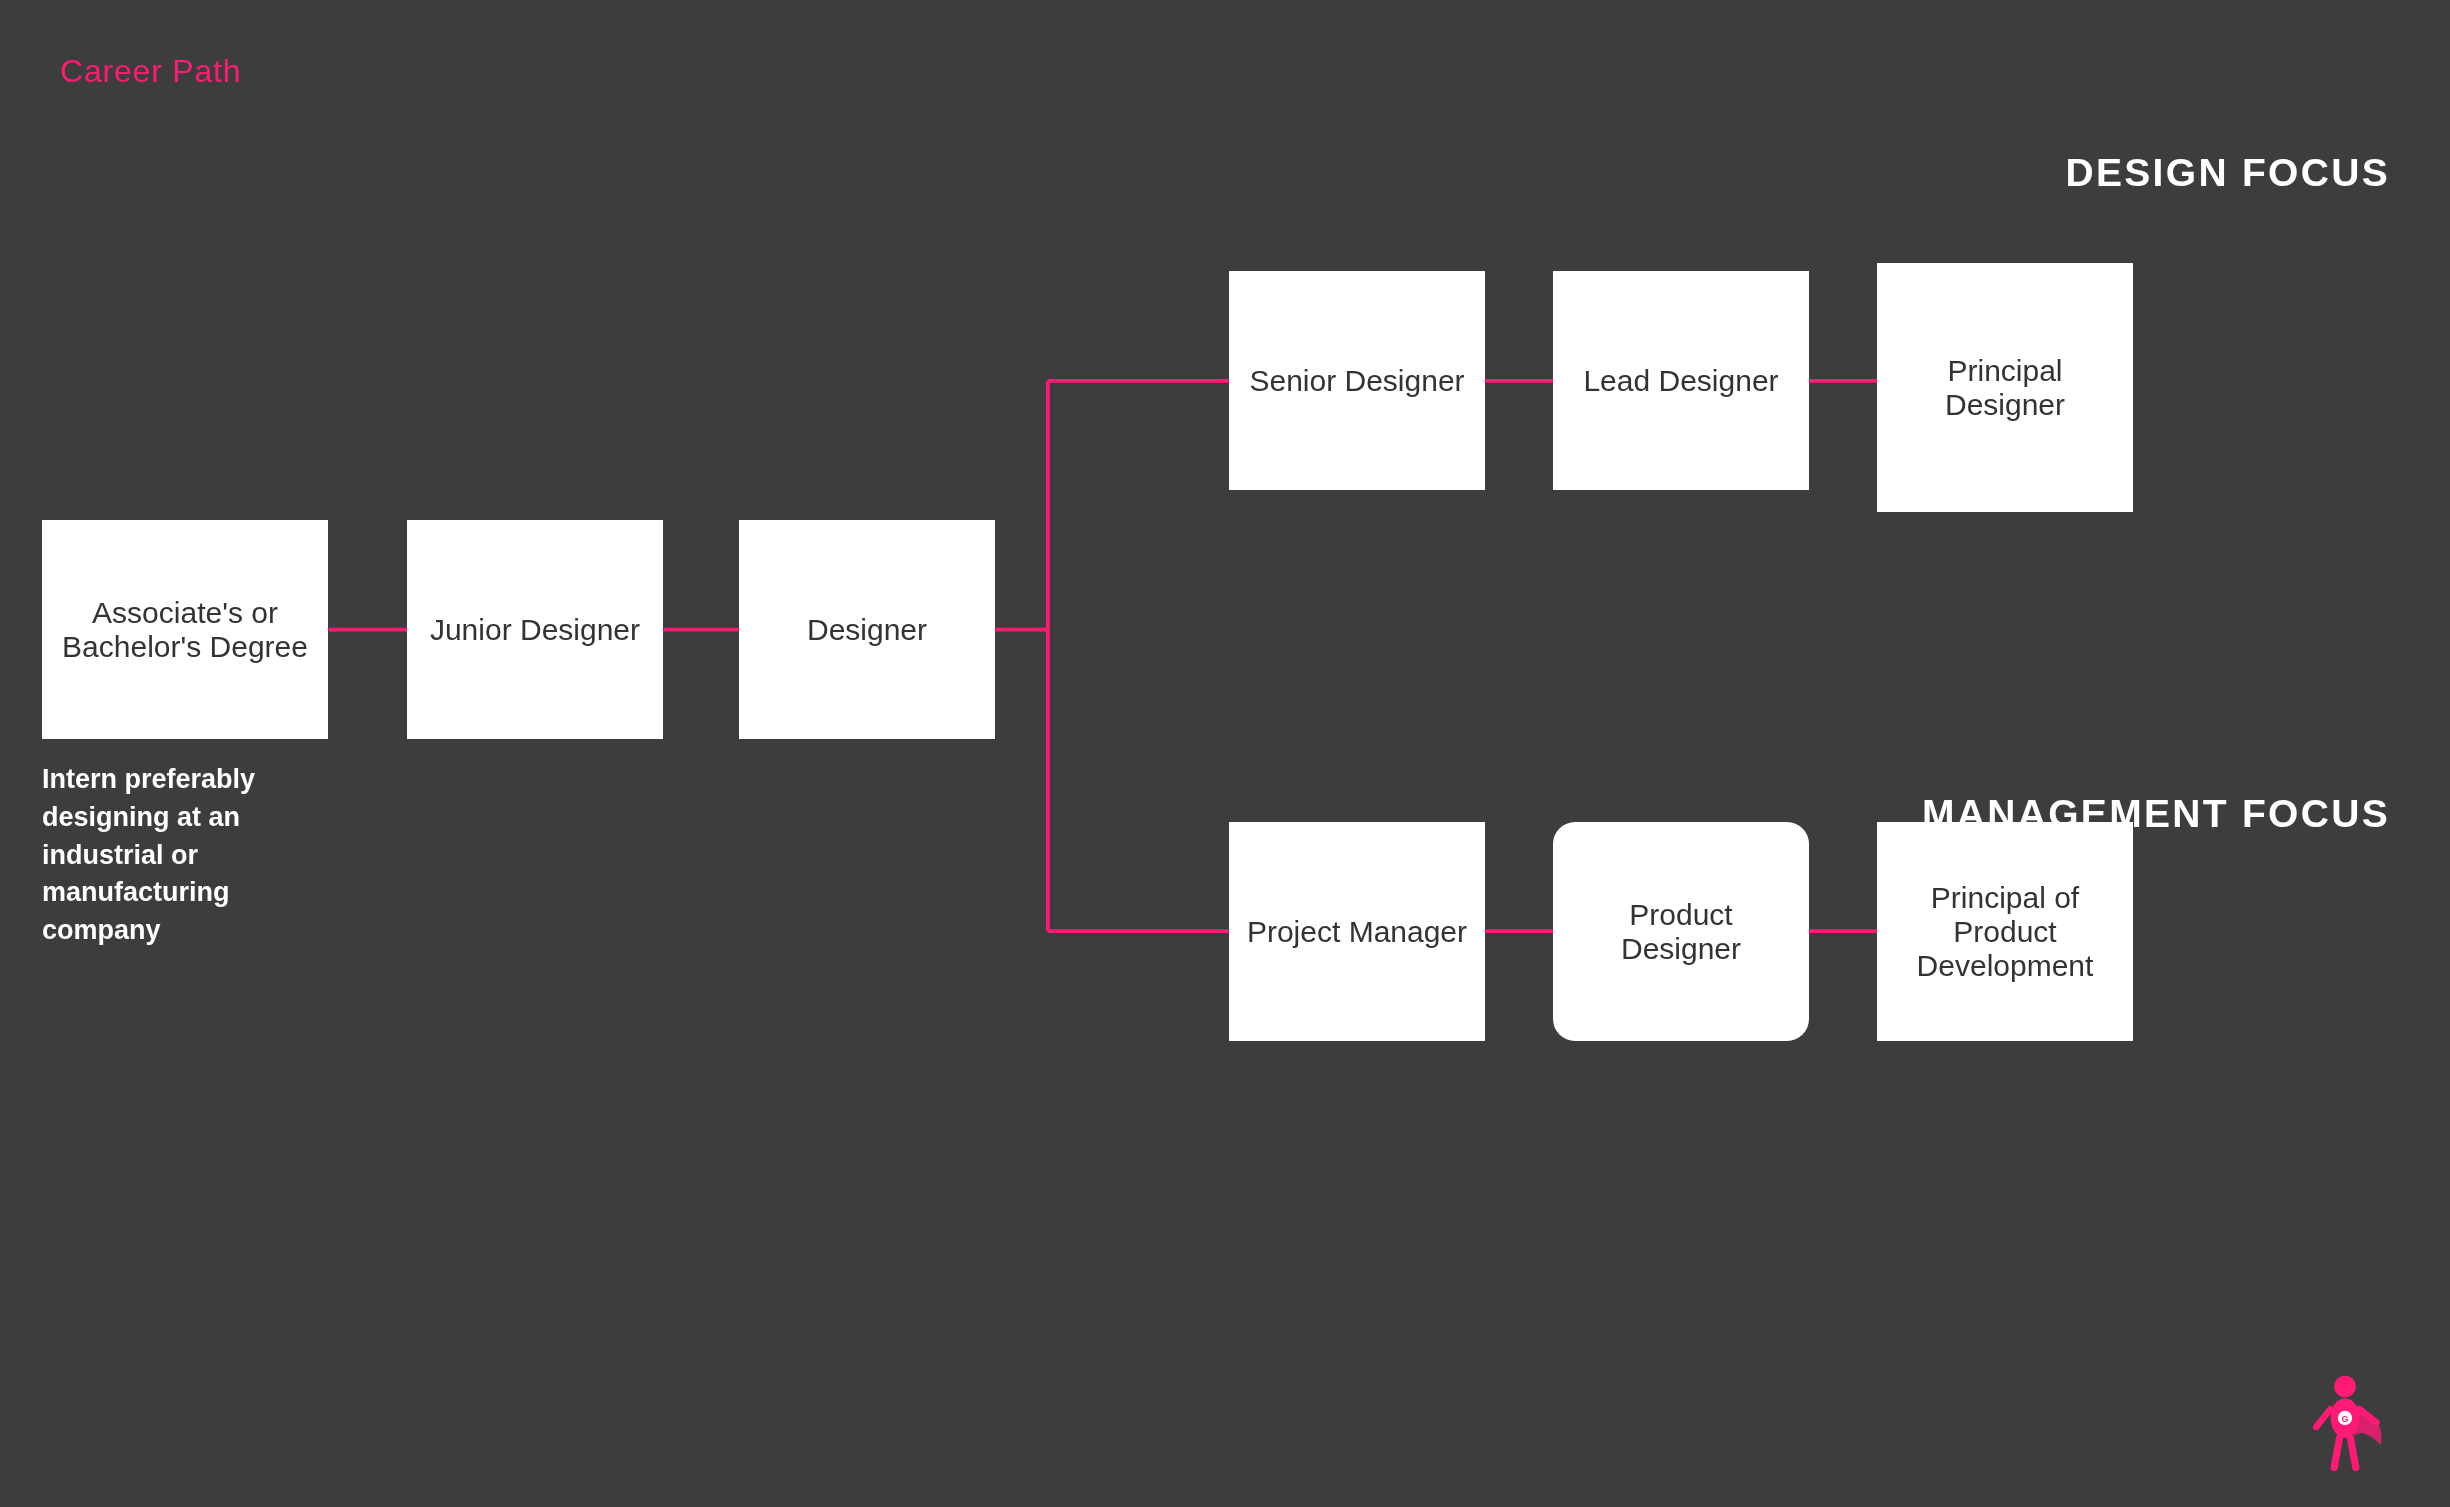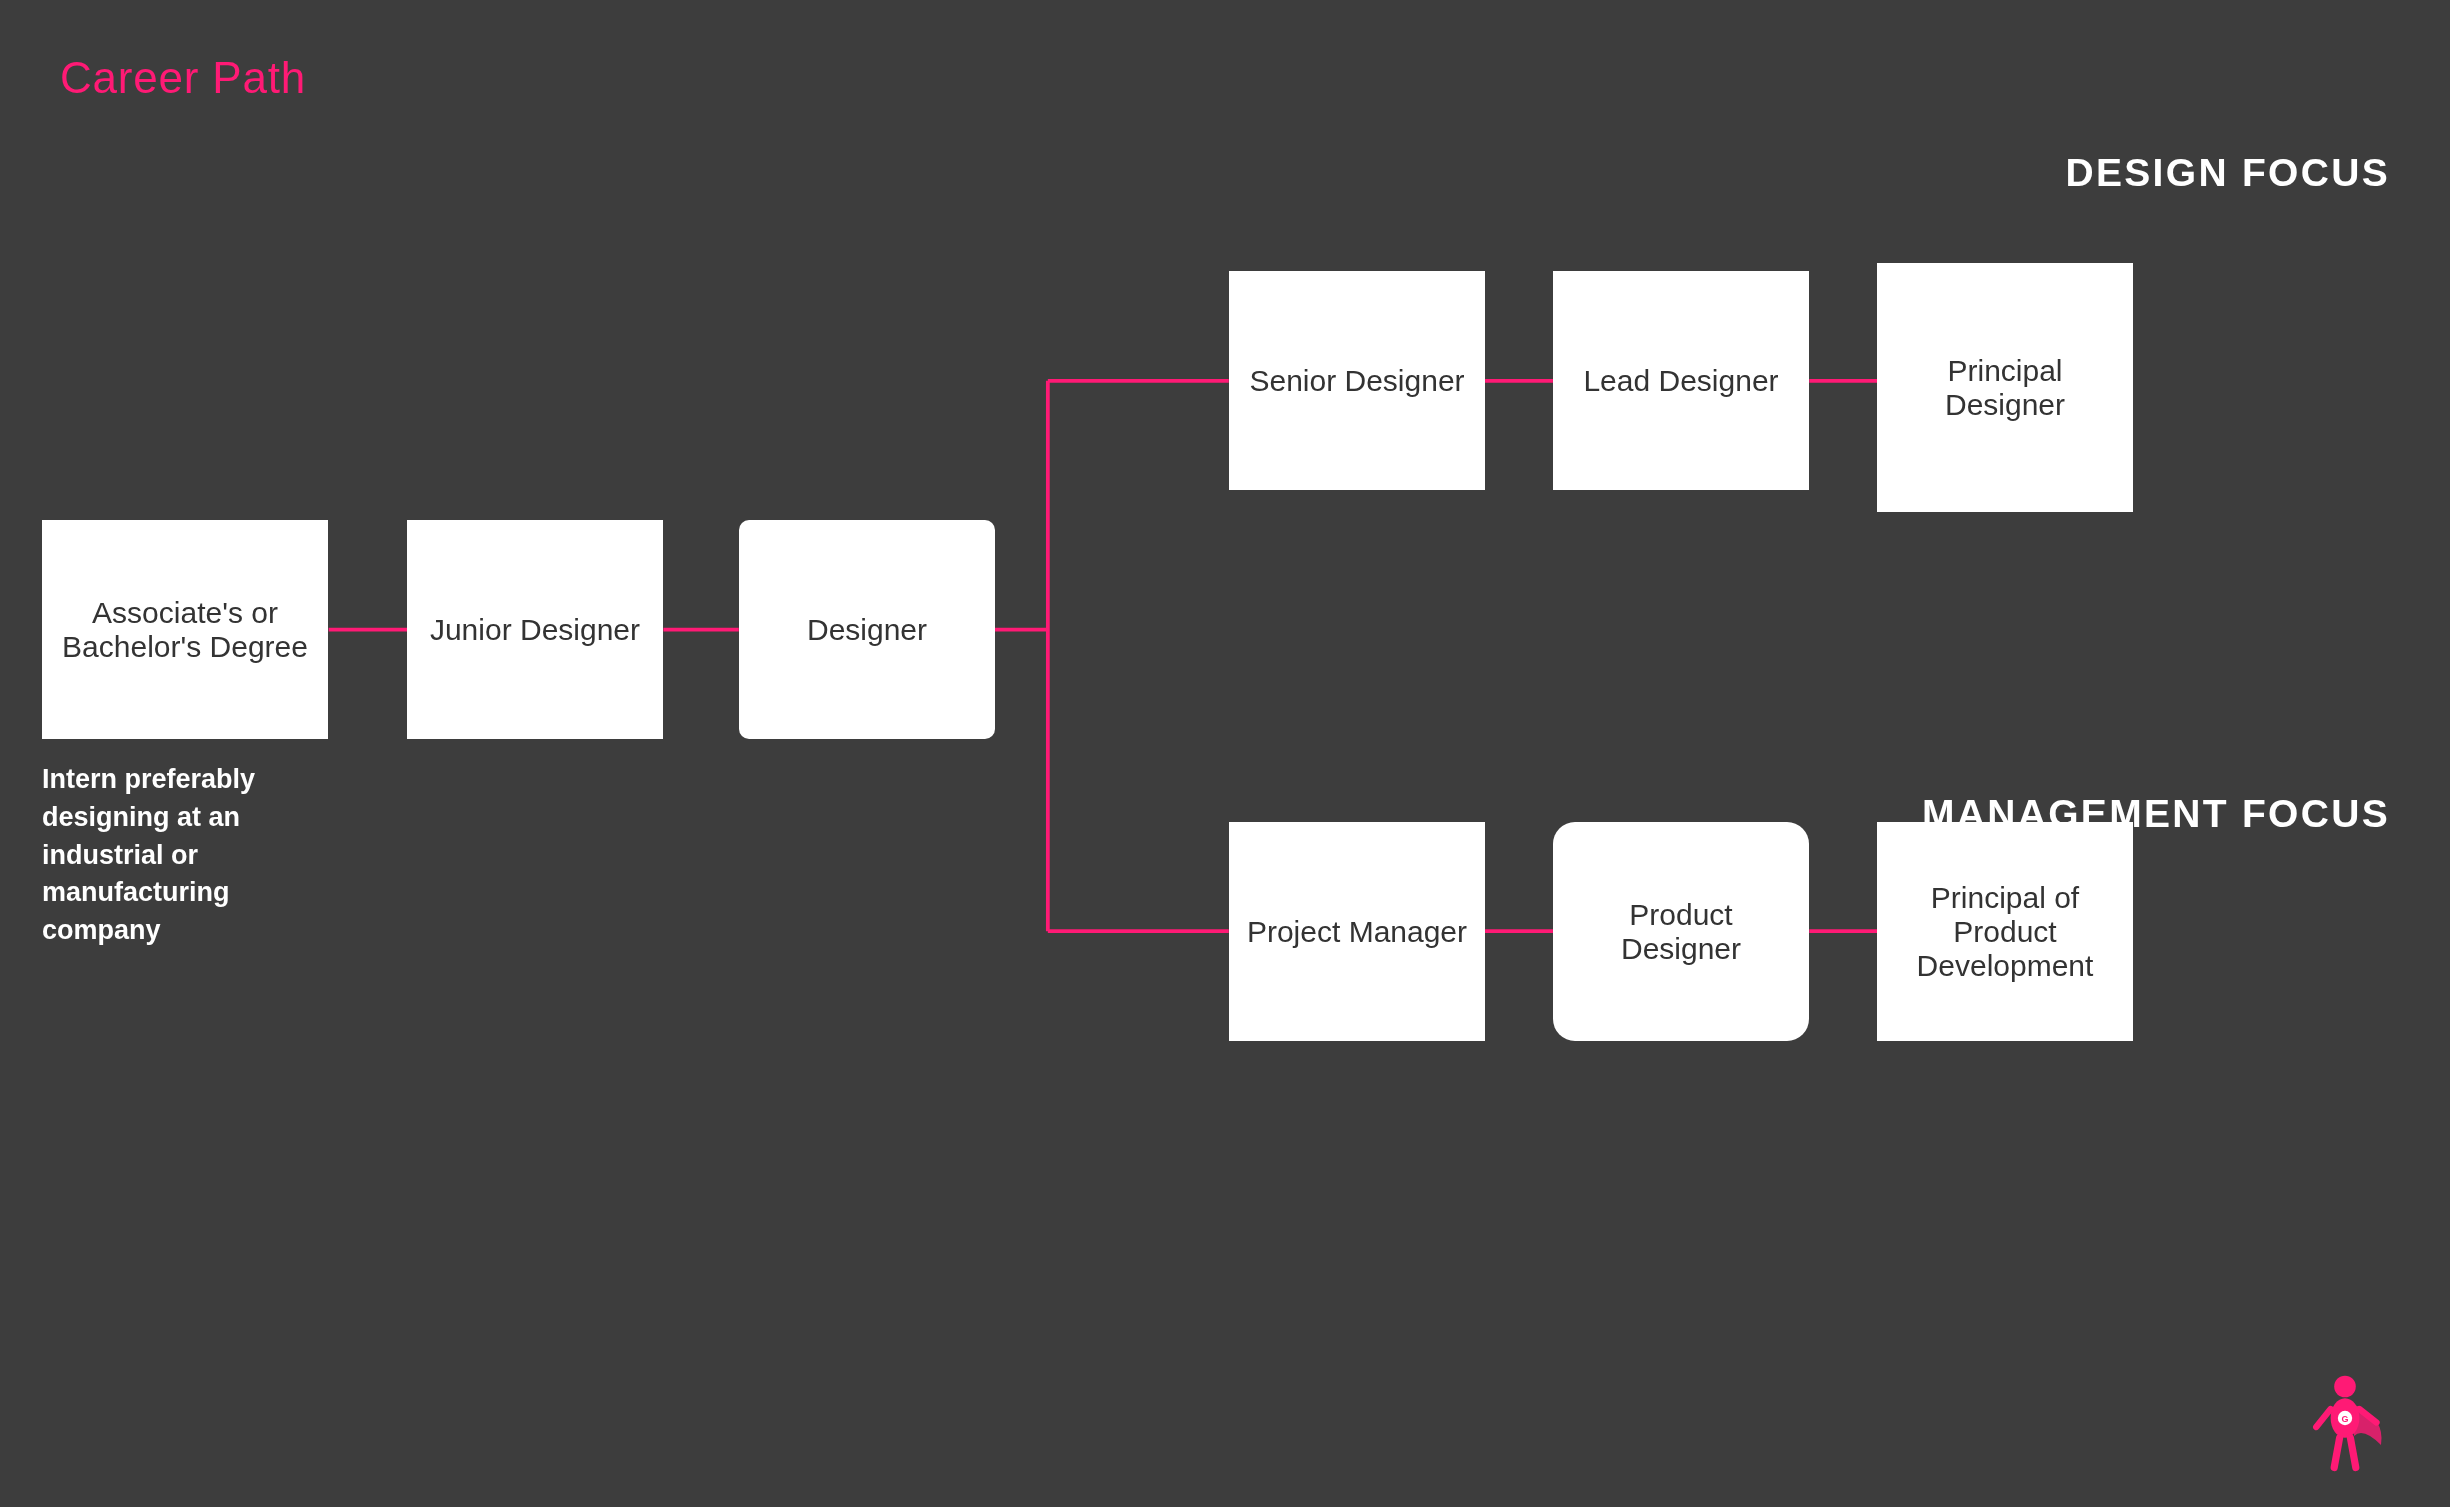--- a/index.html
+++ b/index.html
@@ -23,21 +23,21 @@
     .main-title {
       font-size: 83px;
       font-weight: 900;
       color: #ff1a75;
       letter-spacing: 3px;
       line-height: 1;
       text-transform: uppercase;
     }
 
     .sub-title {
-      font-size: 44px;
+      font-size: 32px;
       font-weight: 400;
       color: #ff1a75;
       margin-top: 7.5px;
       letter-spacing: 0.8px;
     }
 
     
     .section-label {
       position: absolute;
       font-size: 39px;
@@ -135,21 +135,21 @@
 </svg>
 
 <div class="career-box" style="left:42px; top:520px; width:286px; height:219px;">
   <span>Associate's or Bachelor's Degree</span>
 </div>
 
 <div class="career-box" style="left:407px; top:520px; width:256px; height:219px;">
   <span>Junior Designer</span>
 </div>
 
-<div class="career-box" style="left:739px; top:520px; width:256px; height:219px;border-radius:10px;">
+<div class="career-box" style="left:739px; top:520px; width:256px; height:219px;">
   <span>Designer</span>
 </div>
 
 <div class="career-box" style="left:1229px; top:271px; width:256px; height:219px;">
   <span>Senior Designer</span>
 </div>
 
 <div class="career-box" style="left:1553px; top:271px; width:256px; height:219px;">
   <span>Lead Designer</span>
 </div>

